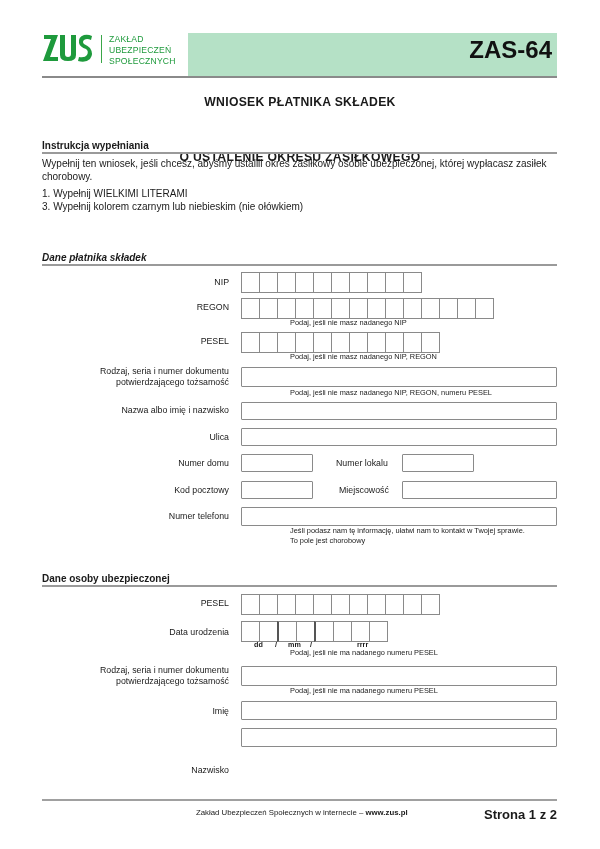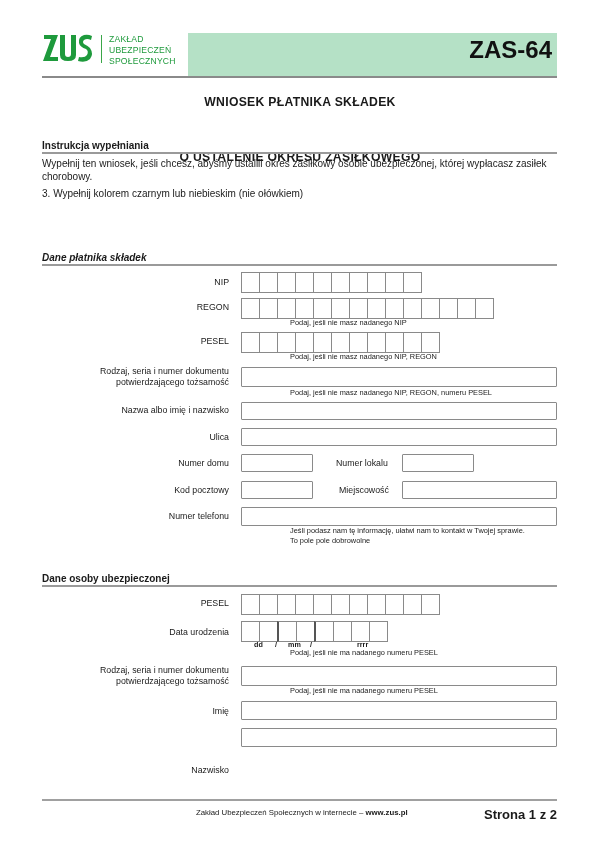--- a/index.html
+++ b/index.html
@@ -46,20 +46,21 @@
 <div class="abs form-code">ZAS-64</div>
 <div class="abs header-rule"></div>
 
 <div class="abs title" style="top:95px;">WNIOSEK PŁATNIKA SKŁADEK</div>
 <div class="abs title" style="top:114px;margin-top:36px;">O USTALENIE OKRESU ZASIŁKOWEGO</div>
 
 <div class="abs sec-title" style="top:140px;">Instrukcja wypełniania</div>
 <div class="abs sec-rule" style="top:152px;"></div>
 <div class="abs para" style="top:157px;">Wypełnij ten wniosek, jeśli chcesz, abyśmy ustalili okres zasiłkowy osobie ubezpieczonej, której wypłacasz zasiłek chorobowy.</div>
 <div class="abs para" style="top:187px;">
+  <div><span>1.</span> <span>Wypełnij WIELKIMI LITERAMI</span></div>
   <div><span>3.</span> <span>Wypełnij kolorem czarnym lub niebieskim (nie ołówkiem)</span></div>
 </div>
 
 <div class="abs sec-title" style="top:252px;font-style:italic;">Dane płatnika składek</div>
 <div class="abs sec-rule" style="top:264px;"></div>
 
 <div class="abs label" style="top:277px;">NIP</div>
 <div class="abs boxes" style="top:272px;">
     <div class="box"></div>
     <div class="box"></div>
@@ -128,21 +129,21 @@
 
 <div class="abs label" style="top:485px;">Kod pocztowy</div>
 <div class="abs field" style="left:241px; top:481px; width:72px;"></div>
 <div class="abs" style="left:339px; top:485px; font-size:8.8px;">Miejscowość</div>
 <div class="abs field" style="left:402px; top:481px; width:155px;"></div>
 
 <div class="abs label" style="top:511px;">Numer telefonu</div>
 <div class="abs field" style="left:241px; top:507px; width:316px; height:19px;"></div>
 <div class="abs hint" style="top:526px;">
   <div>Jeśli podasz nam tę informację, ułatwi nam to kontakt w Twojej sprawie.</div>
-  <div>To pole pole dobrowolne</div>
+  <div>To pole jest chorobowy</div>
 </div>
 
 <div class="abs sec-title" style="top:573px;">Dane osoby ubezpieczonej</div>
 <div class="abs sec-rule" style="top:585px;"></div>
 
 <div class="abs label" style="top:598px;">PESEL</div>
 <div class="abs boxes" style="top:594px;">
     <div class="box"></div>
     <div class="box"></div>
     <div class="box"></div>

